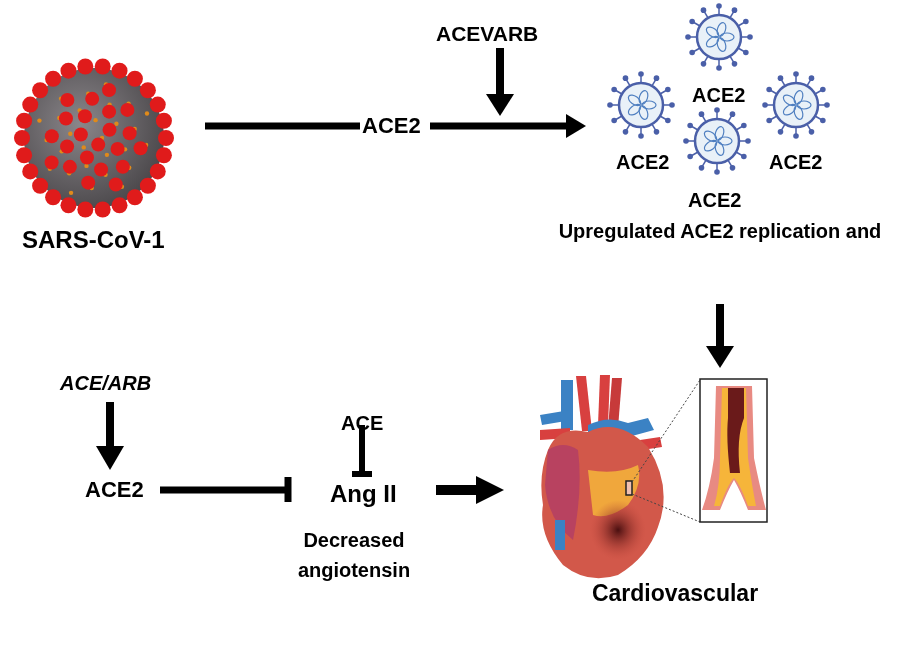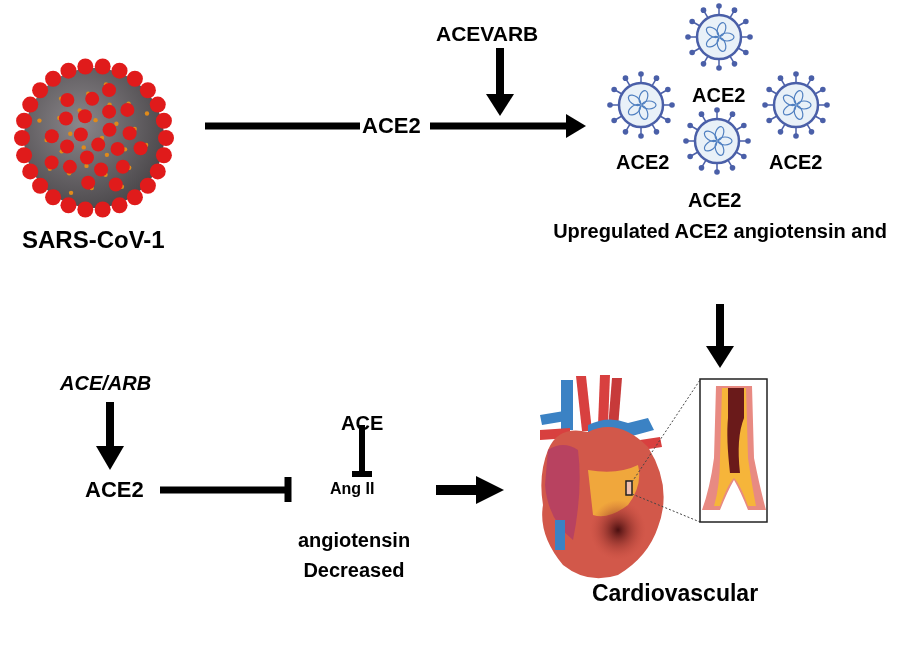--- a/index.html
+++ b/index.html
@@ -307,28 +307,28 @@
 <div class="lbl" style="left:22px; top:226px; font-size:24px;">SARS-CoV-1</div>
 <div class="lbl" style="left:362px; top:113px; font-size:22px;">ACE2</div>
 <div class="lbl" style="left:436px; top:22px; font-size:21px;">ACEVARB</div>
 
 <div class="lbl" style="left:692px; top:84px; font-size:20px;">ACE2</div>
 <div class="lbl" style="left:616px; top:151px; font-size:20px;">ACE2</div>
 <div class="lbl" style="left:769px; top:151px; font-size:20px;">ACE2</div>
 <div class="lbl" style="left:688px; top:189px; font-size:20px;">ACE2</div>
 
 <div class="lbl centered" style="left:720px; top:216px; font-size:20px; line-height:30px;">
-  <div>Upregulated ACE2 angiotensin and</div>
+  <div>Upregulated ACE2 replication and</div>
 </div>
 
 <div class="lbl" style="left:60px; top:372px; font-size:20px;font-style:italic;">ACE/ARB</div>
 <div class="lbl" style="left:85px; top:477px; font-size:22px;">ACE2</div>
 <div class="lbl" style="left:341px; top:412px; font-size:20px;">ACE</div>
-<div class="lbl" style="left:330px; top:480px; font-size:16px;">Ang II</div>
+<div class="lbl" style="left:330px; top:480px; font-size:24px;">Ang II</div>
 
 <div class="lbl centered" style="left:354px; top:525px; font-size:20px; line-height:30px;">
+  <div>Decreased</div>
   <div>angiotensin</div>
-  <div>Decreased</div>
 </div>
 
 <div class="lbl centered" style="left:675px; top:576px; font-size:23px; line-height:34px;">
   <div>Cardiovascular</div>
 </div>
 
 </body></html>

